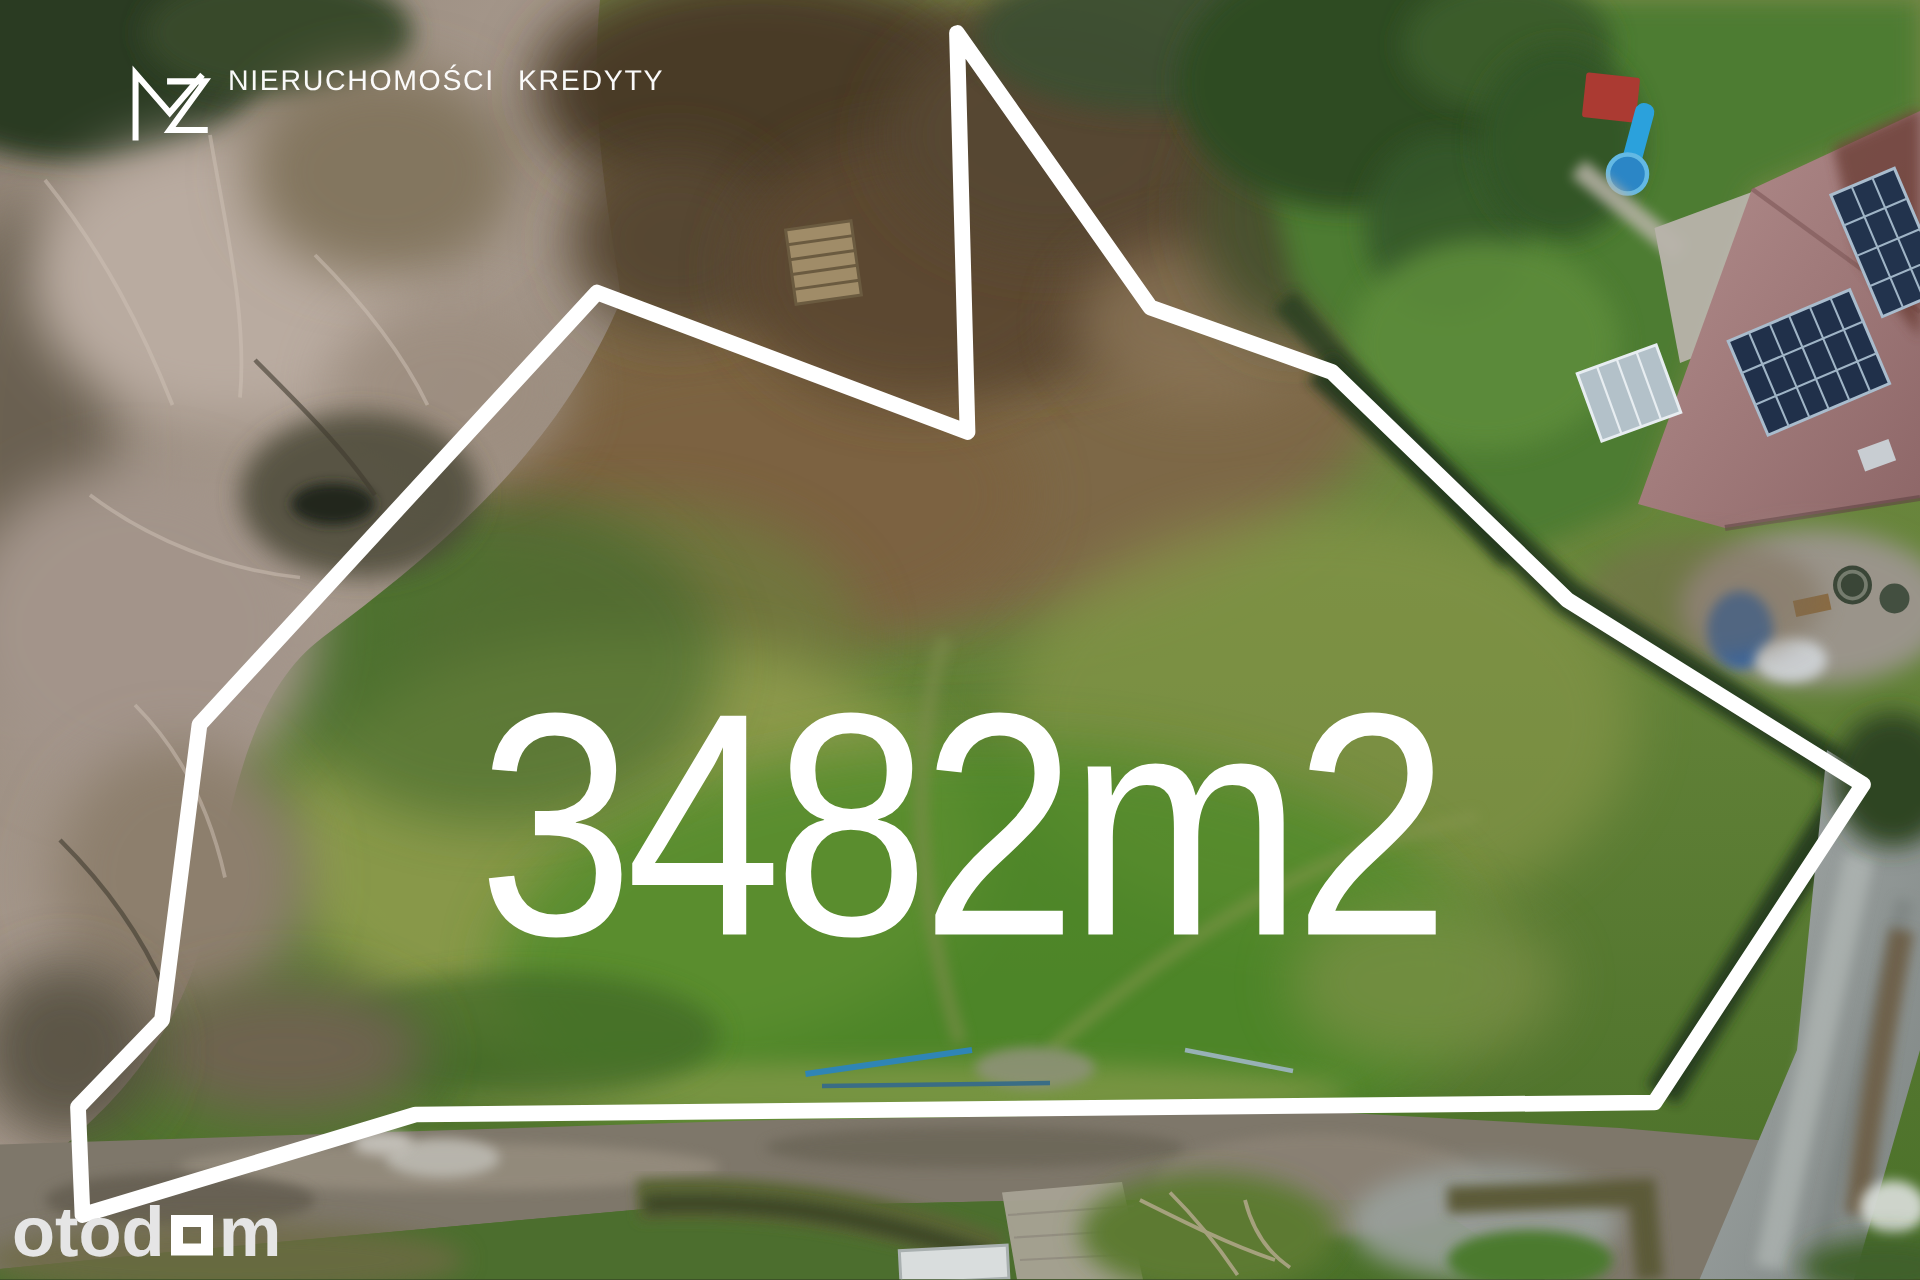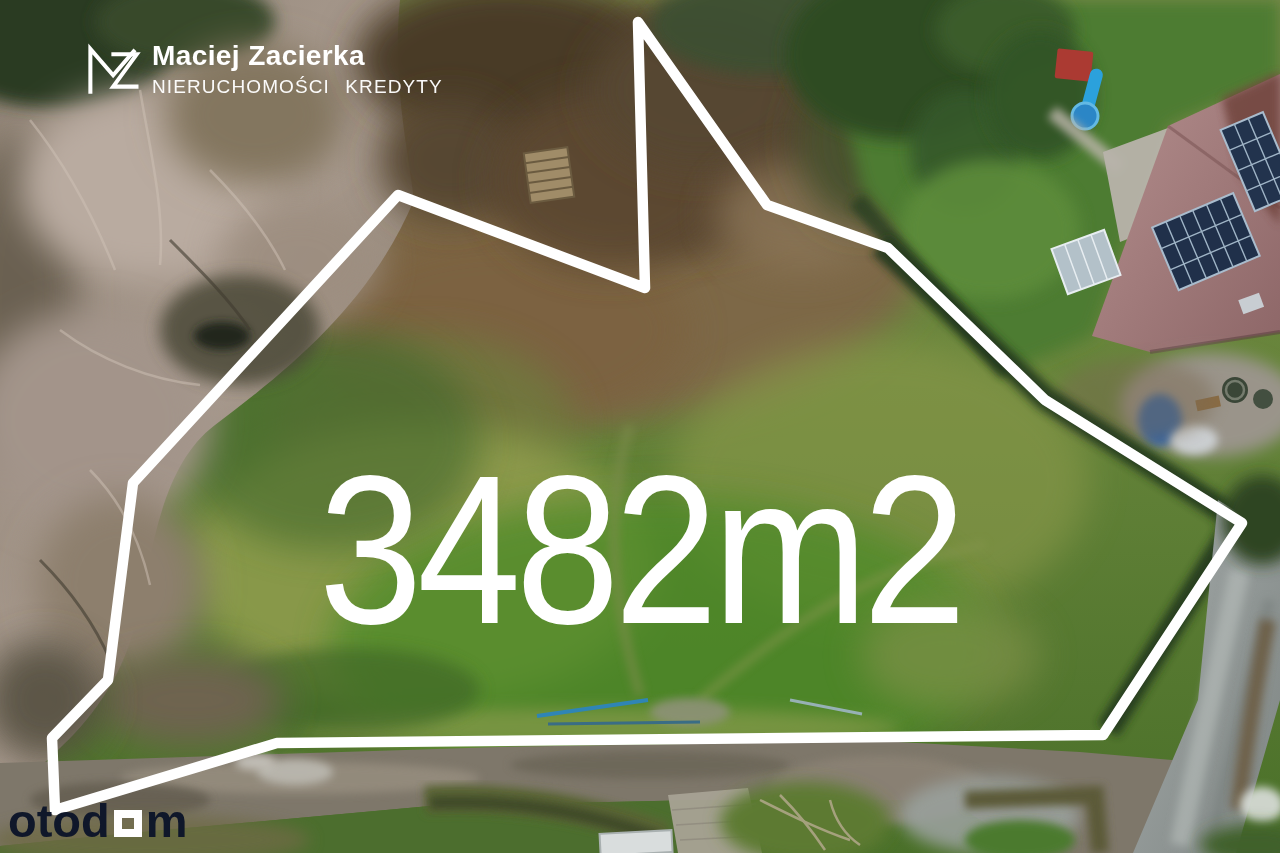--- a/index.html
+++ b/index.html
@@ -16,21 +16,21 @@
   .brand .monogram path{fill:none;stroke:#ffffff;stroke-width:4.6;stroke-linecap:butt;stroke-linejoin:miter;}
   .brand-name{font-size:28px;font-weight:700;letter-spacing:0.4px;line-height:1.15;}
   .brand-tagline{font-size:19px;font-weight:400;letter-spacing:1.1px;word-spacing:9px;margin-top:4px;opacity:.97;}
 
   .area-label{
     position:absolute;left:0;right:0;top:444px;text-align:center;color:#ffffff;
     font-size:212px;font-weight:400;line-height:1;letter-spacing:-6px;
     transform:scaleX(0.88);transform-origin:center;white-space:nowrap;
   }
 
-  .watermark{position:absolute;left:8px;top:793px;color:#0f172a;font-size:47px;font-weight:700;letter-spacing:0px;}
+  .watermark{position:absolute;left:8px;top:793px;color:#e5e5e5;font-size:47px;font-weight:700;letter-spacing:0px;}
   .watermark .sq{display:inline-block;width:12px;height:11px;border:8px solid #ffffff;margin:0 4px;}
 </style>
 </head>
 <body>
 
 <div class="stage">
 
   <svg class="scene" viewBox="0 0 1280 853" preserveAspectRatio="none">
     <defs>
       <linearGradient id="gField" x1="0" y1="0" x2="0" y2="1">
@@ -214,21 +214,20 @@
   <svg class="outline-layer" viewBox="0 0 1280 853" preserveAspectRatio="none">
     <polygon class="plot-outline" points="398,195 645,288 638,22 767,205 888,248 1045,400 1242,523 1103,735 277,743 55,810 52,738 108,680 133,483"></polygon>
   </svg>
 
   <div class="brand">
     <svg class="monogram" viewBox="0 0 64 62" aria-hidden="true">
       <path d="M5,58 L5,7 L31,37 L56,8"></path>
       <path d="M29,13 L58,13 L31,50 L60,50"></path>
     </svg>
     <div class="brand-text">
-      <div class="brand-name">Maciej Zacierka</div>
       <div class="brand-tagline">NIERUCHOMOŚCI KREDYTY</div>
     </div>
   </div>
 
   <div class="area-label">3482m2</div>
 
   <div class="watermark">
     <span>otod</span><span class="sq"></span><span>m</span>
   </div>
 

